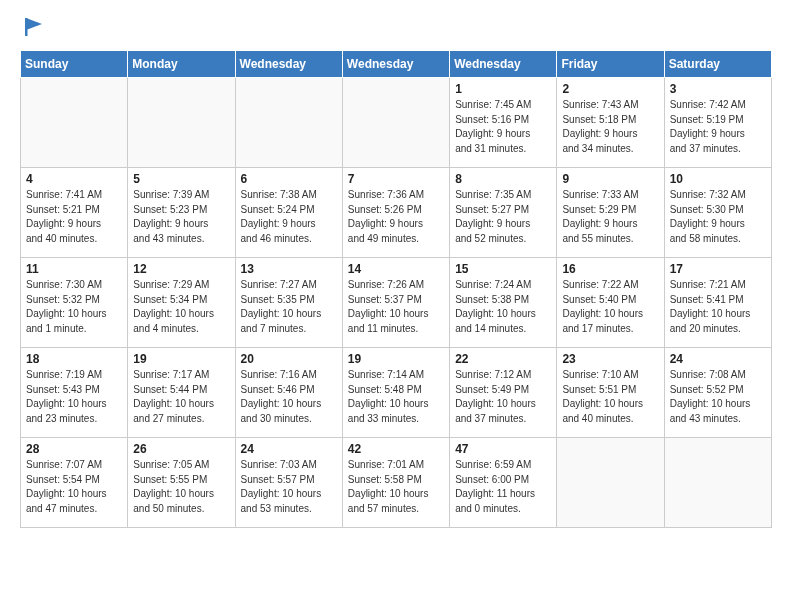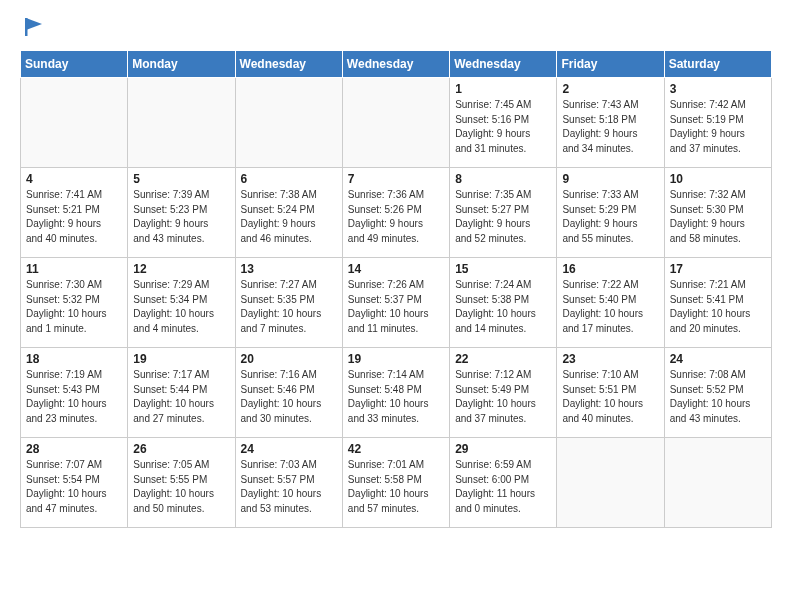--- a/index.html
+++ b/index.html
@@ -240,21 +240,21 @@
           </td>
           <td>
             <div class="day-num">24</div>
             <div class="day-info">Sunrise: 7:03 AM<br>Sunset: 5:57 PM<br>Daylight: 10 hours<br>and 53 minutes.</div>
           </td>
           <td>
             <div class="day-num">42</div>
             <div class="day-info">Sunrise: 7:01 AM<br>Sunset: 5:58 PM<br>Daylight: 10 hours<br>and 57 minutes.</div>
           </td>
           <td>
-            <div class="day-num">29</div>
+            <div class="day-num">47</div>
             <div class="day-info">Sunrise: 6:59 AM<br>Sunset: 6:00 PM<br>Daylight: 11 hours<br>and 0 minutes.</div>
           </td>
           <td class="empty"></td>
           <td class="empty"></td>
         </tr>
       </tbody>
   </table>
 </div>
 
 </body></html>

